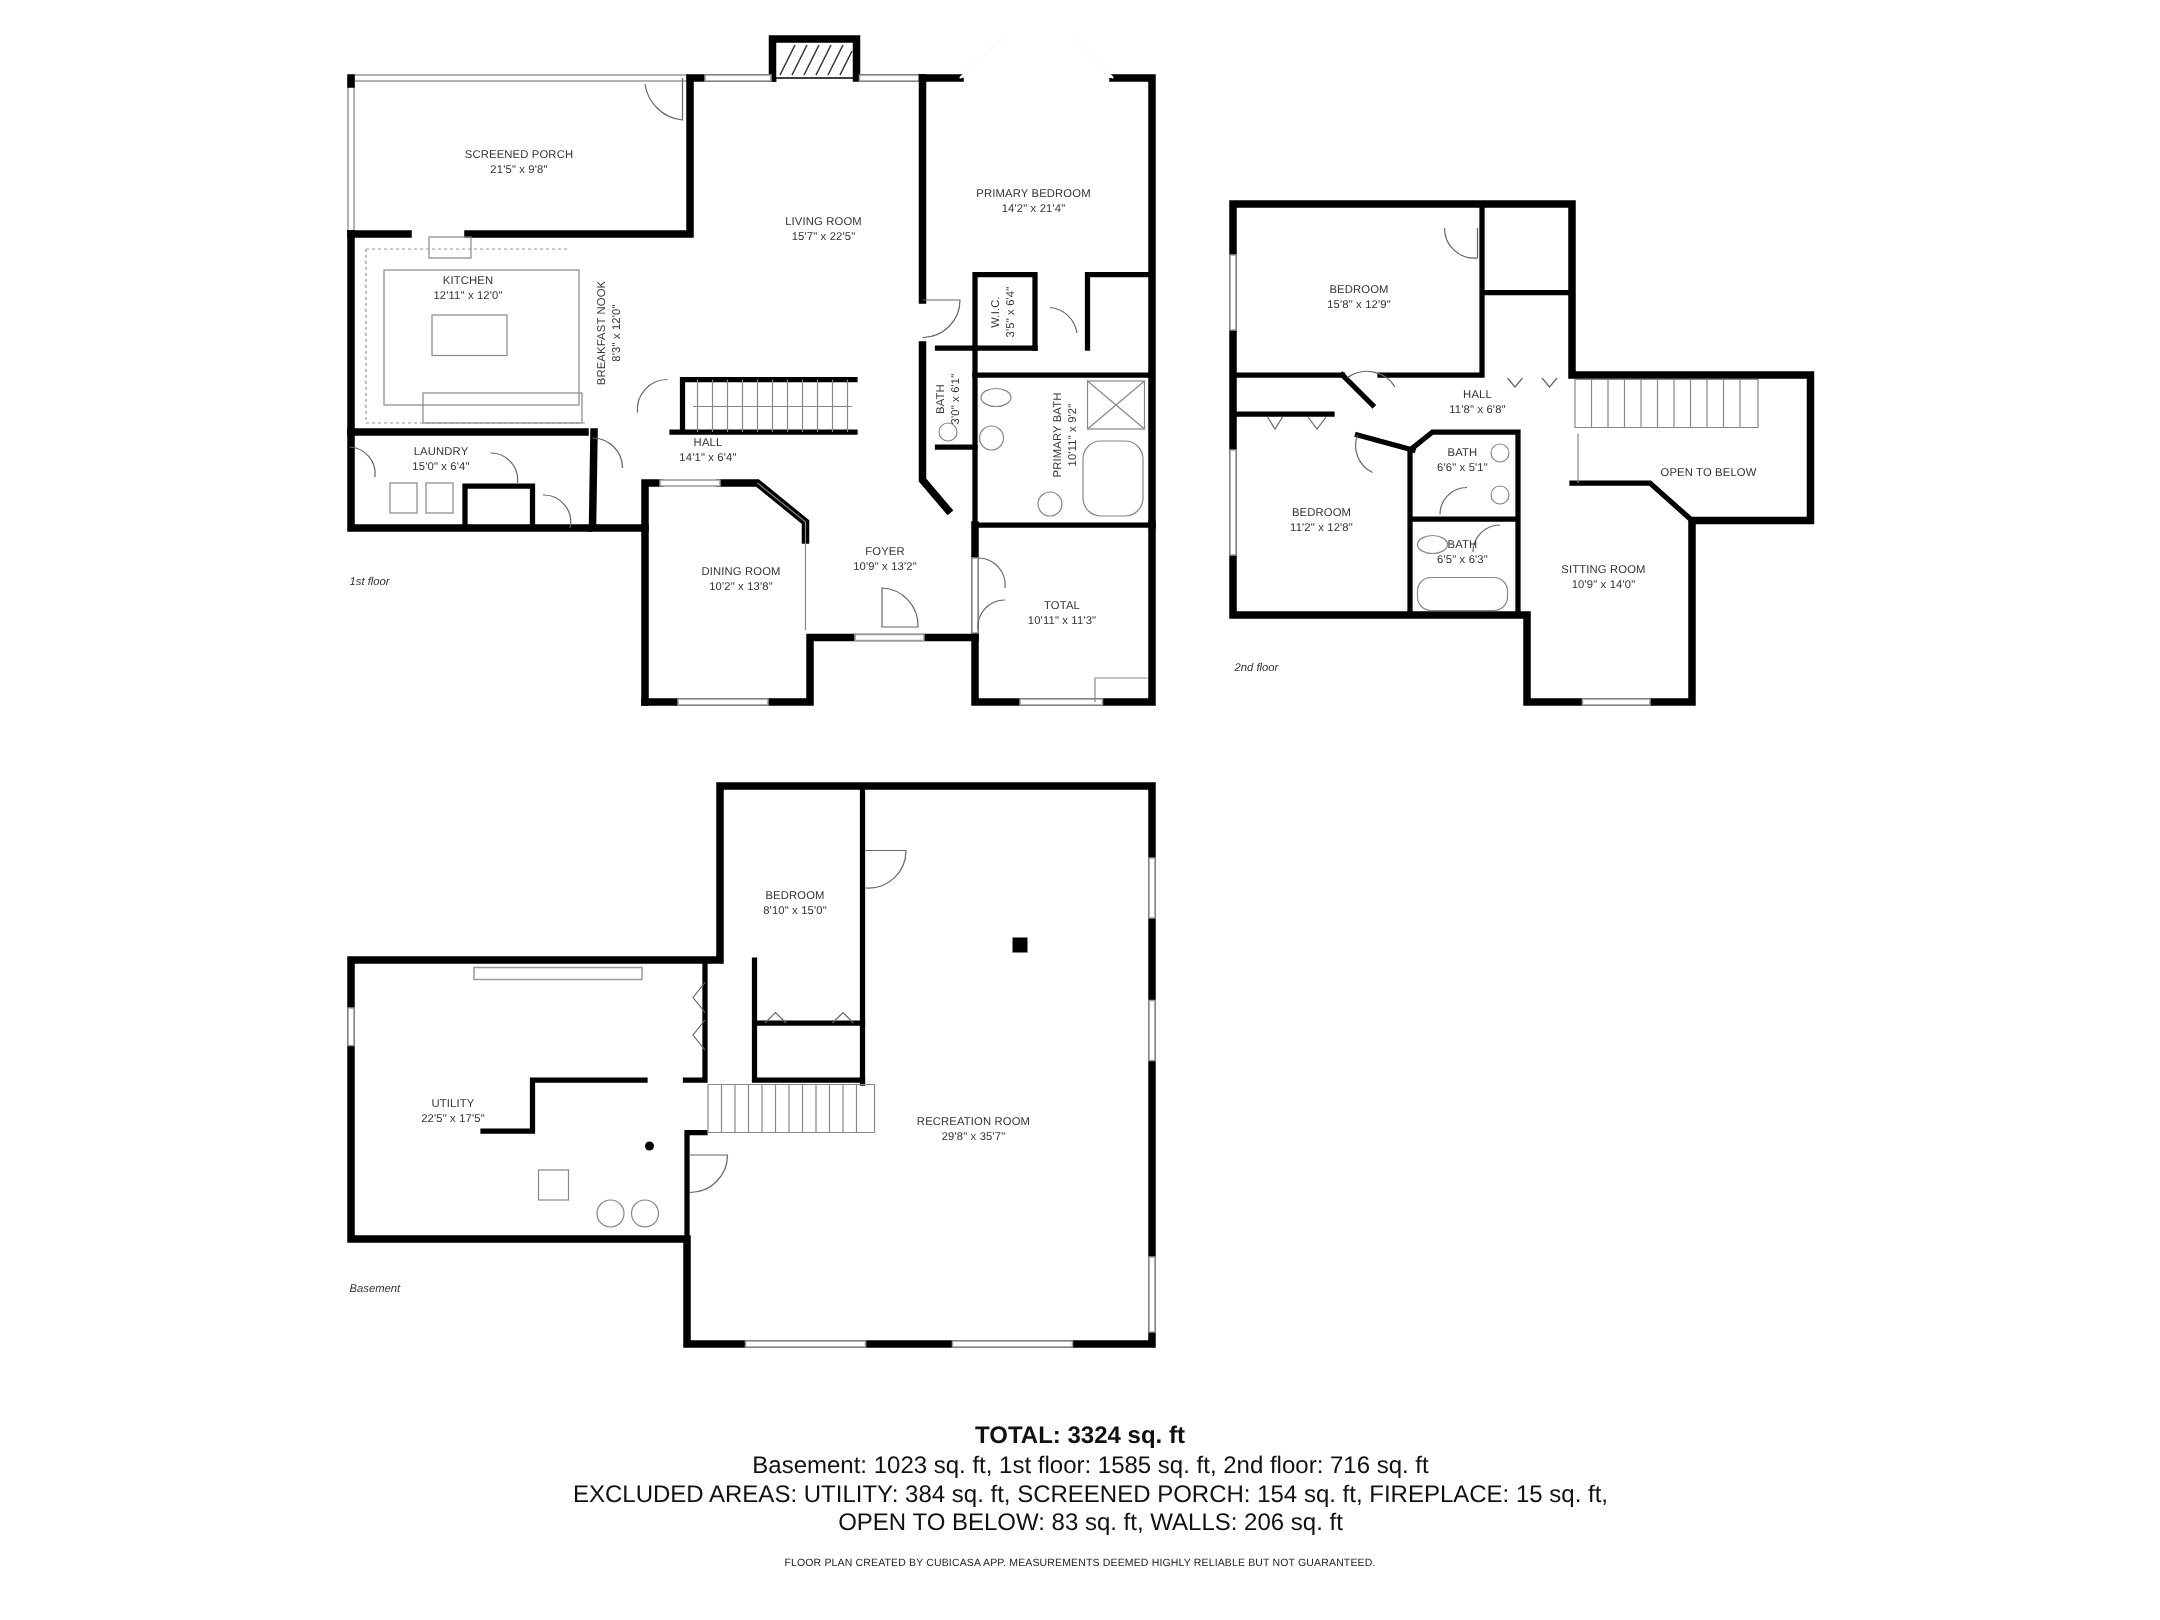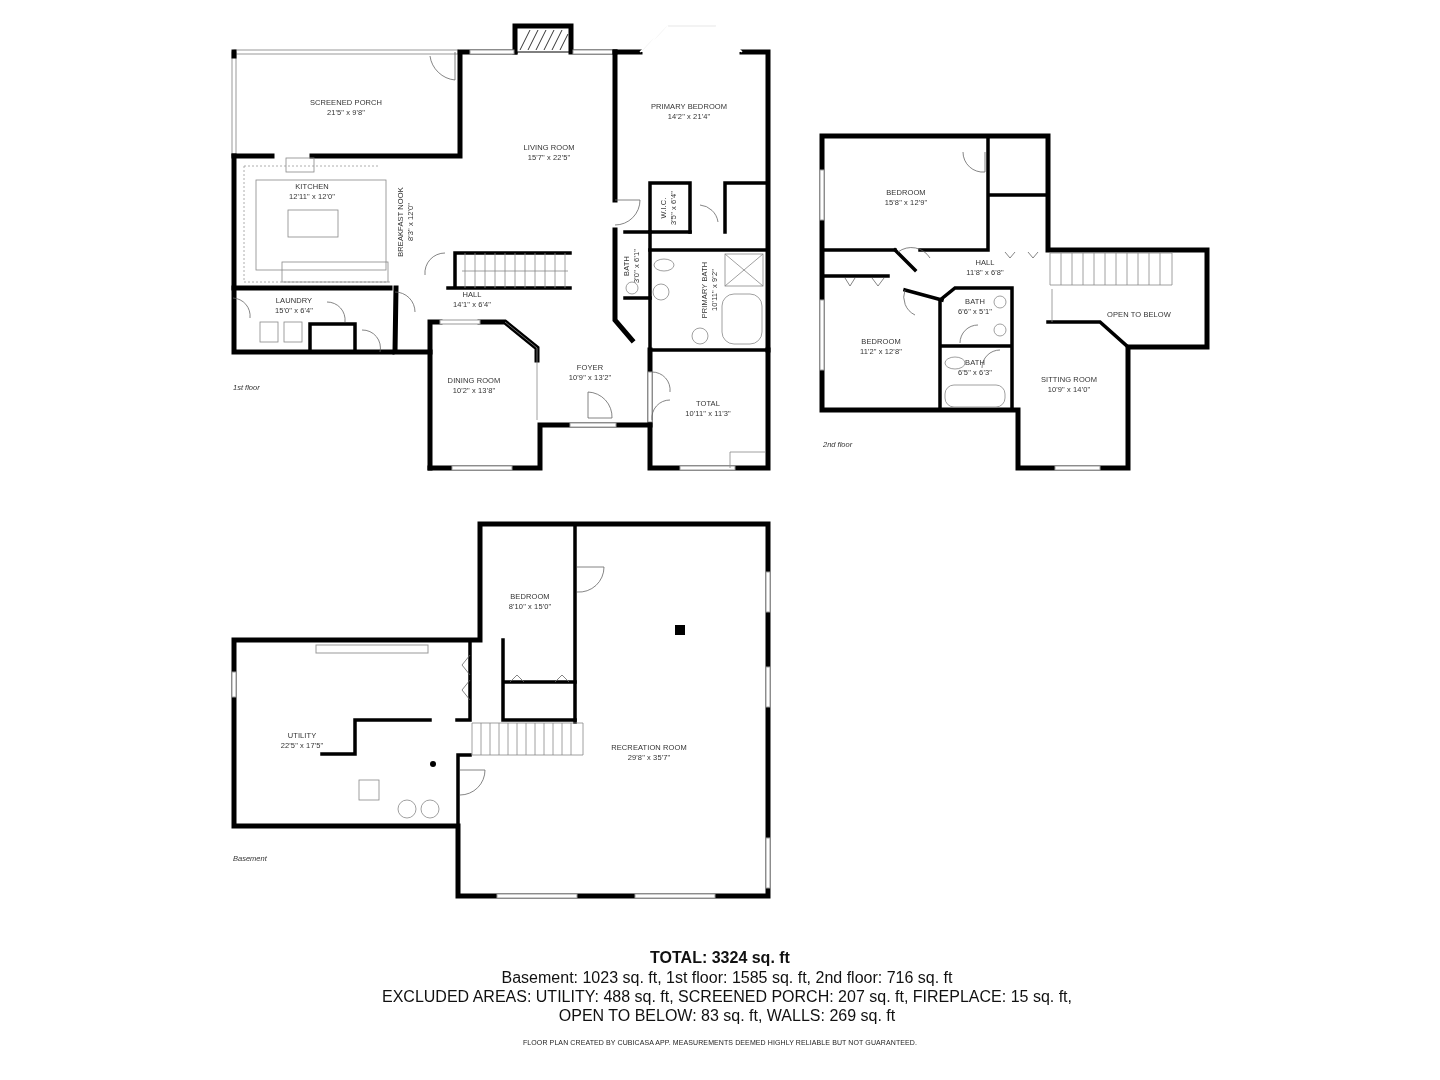--- a/index.html
+++ b/index.html
@@ -171,21 +171,21 @@
 </svg>
 
 <div class="label" style="left:346px;top:108px">
   <span>SCREENED PORCH</span>
   <span class="dim">21'5" x 9'8"</span>
 </div>
 <div class="label" style="left:549px;top:153px">
   <span>LIVING ROOM</span>
   <span class="dim">15'7" x 22'5"</span>
 </div>
-<div class="label" style="left:689px;top:112px">
+<div class="label" style="left:689px;top:134px">
   <span>PRIMARY BEDROOM</span>
   <span class="dim">14'2" x 21'4"</span>
 </div>
 <div class="label" style="left:312px;top:192px">
   <span>KITCHEN</span>
   <span class="dim">12'11" x 12'0"</span>
 </div>
 <div class="label rot" style="left:406px;top:222px">
   <span>BREAKFAST NOOK</span>
   <span class="dim">8'3" x 12'0"</span>
@@ -203,21 +203,21 @@
   <span class="dim">10'11" x 9'2"</span>
 </div>
 <div class="label" style="left:294px;top:306px">
   <span>LAUNDRY</span>
   <span class="dim">15'0" x 6'4"</span>
 </div>
 <div class="label" style="left:472px;top:300px">
   <span>HALL</span>
   <span class="dim">14'1" x 6'4"</span>
 </div>
-<div class="label" style="left:474px;top:386px">
+<div class="label" style="left:494px;top:386px">
   <span>DINING ROOM</span>
   <span class="dim">10'2" x 13'8"</span>
 </div>
 <div class="label" style="left:590px;top:373px">
   <span>FOYER</span>
   <span class="dim">10'9" x 13'2"</span>
 </div>
 <div class="label" style="left:708px;top:409px">
   <span>TOTAL</span>
   <span class="dim">10'11" x 11'3"</span>
@@ -263,16 +263,16 @@
 </div>
 <div class="label" style="left:649px;top:753px">
   <span>RECREATION ROOM</span>
   <span class="dim">29'8" x 35'7"</span>
 </div>
 <div class="floor-name" style="left:233px;top:854px">Basement</div>
 
 <div id="summary">
   <div class="total">TOTAL: 3324 sq. ft</div>
   <div class="line">Basement: 1023 sq. ft, 1st floor: 1585 sq. ft, 2nd floor: 716 sq. ft</div>
-  <div class="line">EXCLUDED AREAS: UTILITY: 488 sq. ft, SCREENED PORCH: 207 sq. ft, FIREPLACE: 15 sq. ft,</div>
-  <div class="line">OPEN TO BELOW: 83 sq. ft, WALLS: 269 sq. ft</div>
+  <div class="line">EXCLUDED AREAS: UTILITY: 384 sq. ft, SCREENED PORCH: 154 sq. ft, FIREPLACE: 15 sq. ft,</div>
+  <div class="line">OPEN TO BELOW: 83 sq. ft, WALLS: 206 sq. ft</div>
   <div class="disclaimer">FLOOR PLAN CREATED BY CUBICASA APP. MEASUREMENTS DEEMED HIGHLY RELIABLE BUT NOT GUARANTEED.</div>
 </div>
 
 </body></html>

